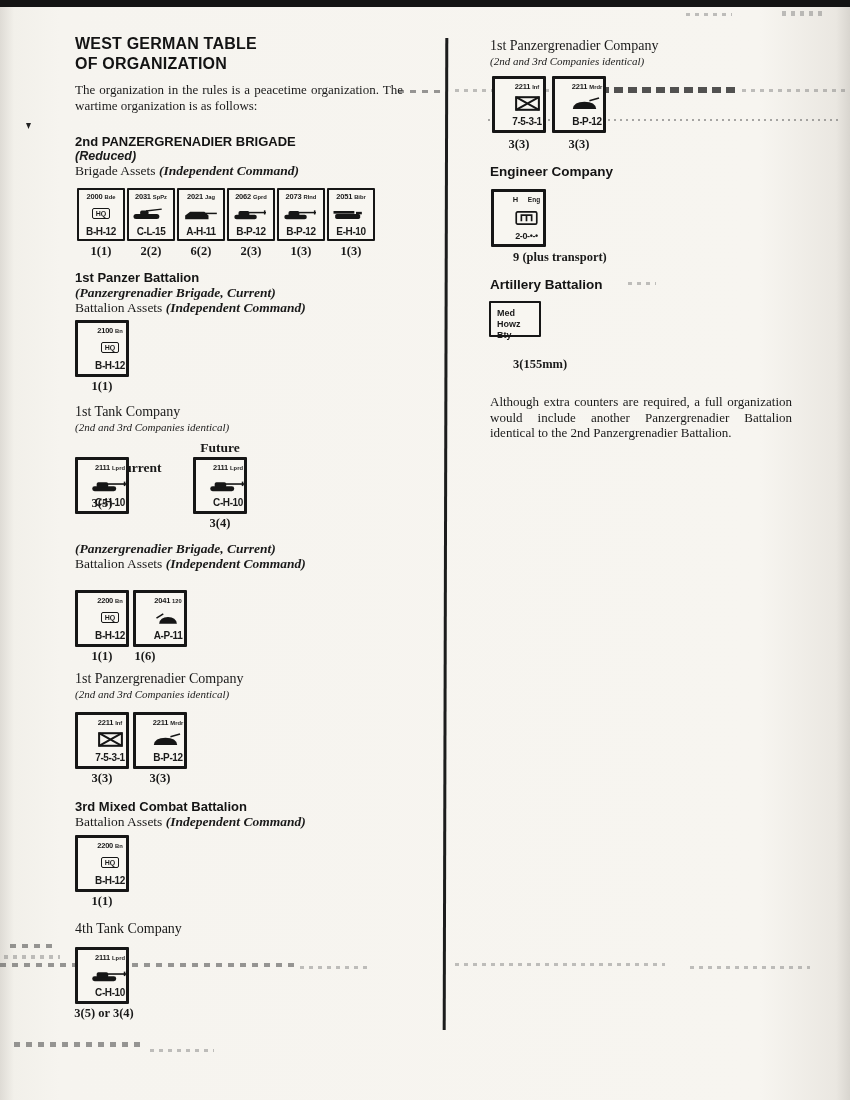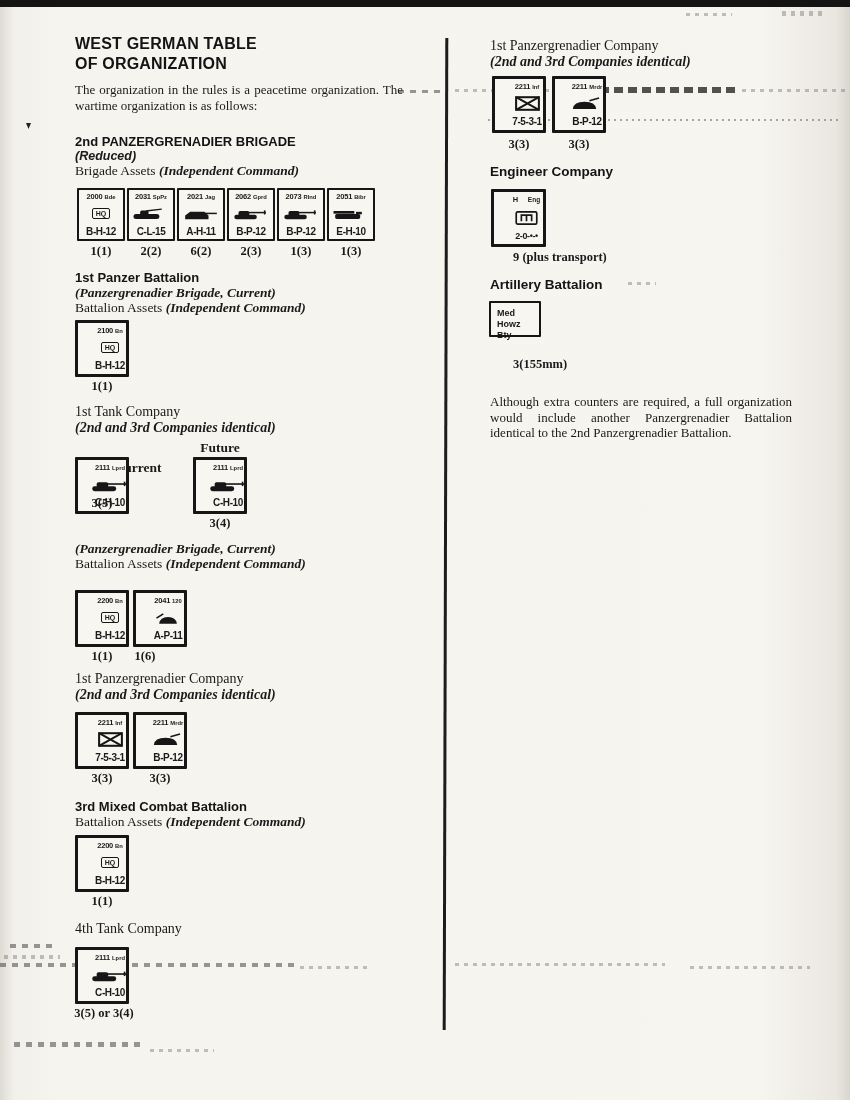--- a/index.html
+++ b/index.html
@@ -8,21 +8,21 @@
     background:linear-gradient(90deg,#dedbd5 0,#f2f0ea 14px,#f6f4ef 60px,#f7f5f0 760px,#eae7e1 836px,#d8d5cf 850px);
     font-family:"Liberation Serif", serif;color:#1a1a1a;
     -webkit-font-smoothing:antialiased;
   }
   .abs{position:absolute;}
   
   .title{font-family:"Liberation Sans",sans-serif;font-weight:800;font-size:16px;line-height:20px;letter-spacing:.2px;color:#141414;}
   .h-sans{font-family:"Liberation Sans",sans-serif;font-weight:800;font-size:13px;line-height:15px;color:#141414;}
   .h-sans-sub{font-family:"Liberation Sans",sans-serif;font-weight:800;font-style:italic;font-size:12.5px;line-height:14px;}
   .h-serif{font-size:14px;font-weight:400;line-height:16px;}
-  .sub-bi{font-weight:700;font-style:italic;font-size:14px;line-height:15px;}
+  .sub-bi{font-weight:400;font-style:italic;font-size:11px;line-height:15px;}
   .it-serif{font-style:italic;font-weight:600;font-size:13.5px;line-height:15px;}
   .assets-line{font-size:13.5px;line-height:15px;}
   .assets-line .note{font-weight:700;font-style:italic;}
   .body-text{font-size:13px;line-height:15.5px;text-align:justify;}
   .count{font-weight:700;font-size:12.5px;text-align:center;}
   .col-label{font-weight:700;font-size:13.5px;text-align:center;}
   
   .c-row{display:flex;gap:2px;}
   .counter{
     box-sizing:border-box;width:54px;height:57px;border:3px solid #161616;background:#f8f6f1;

